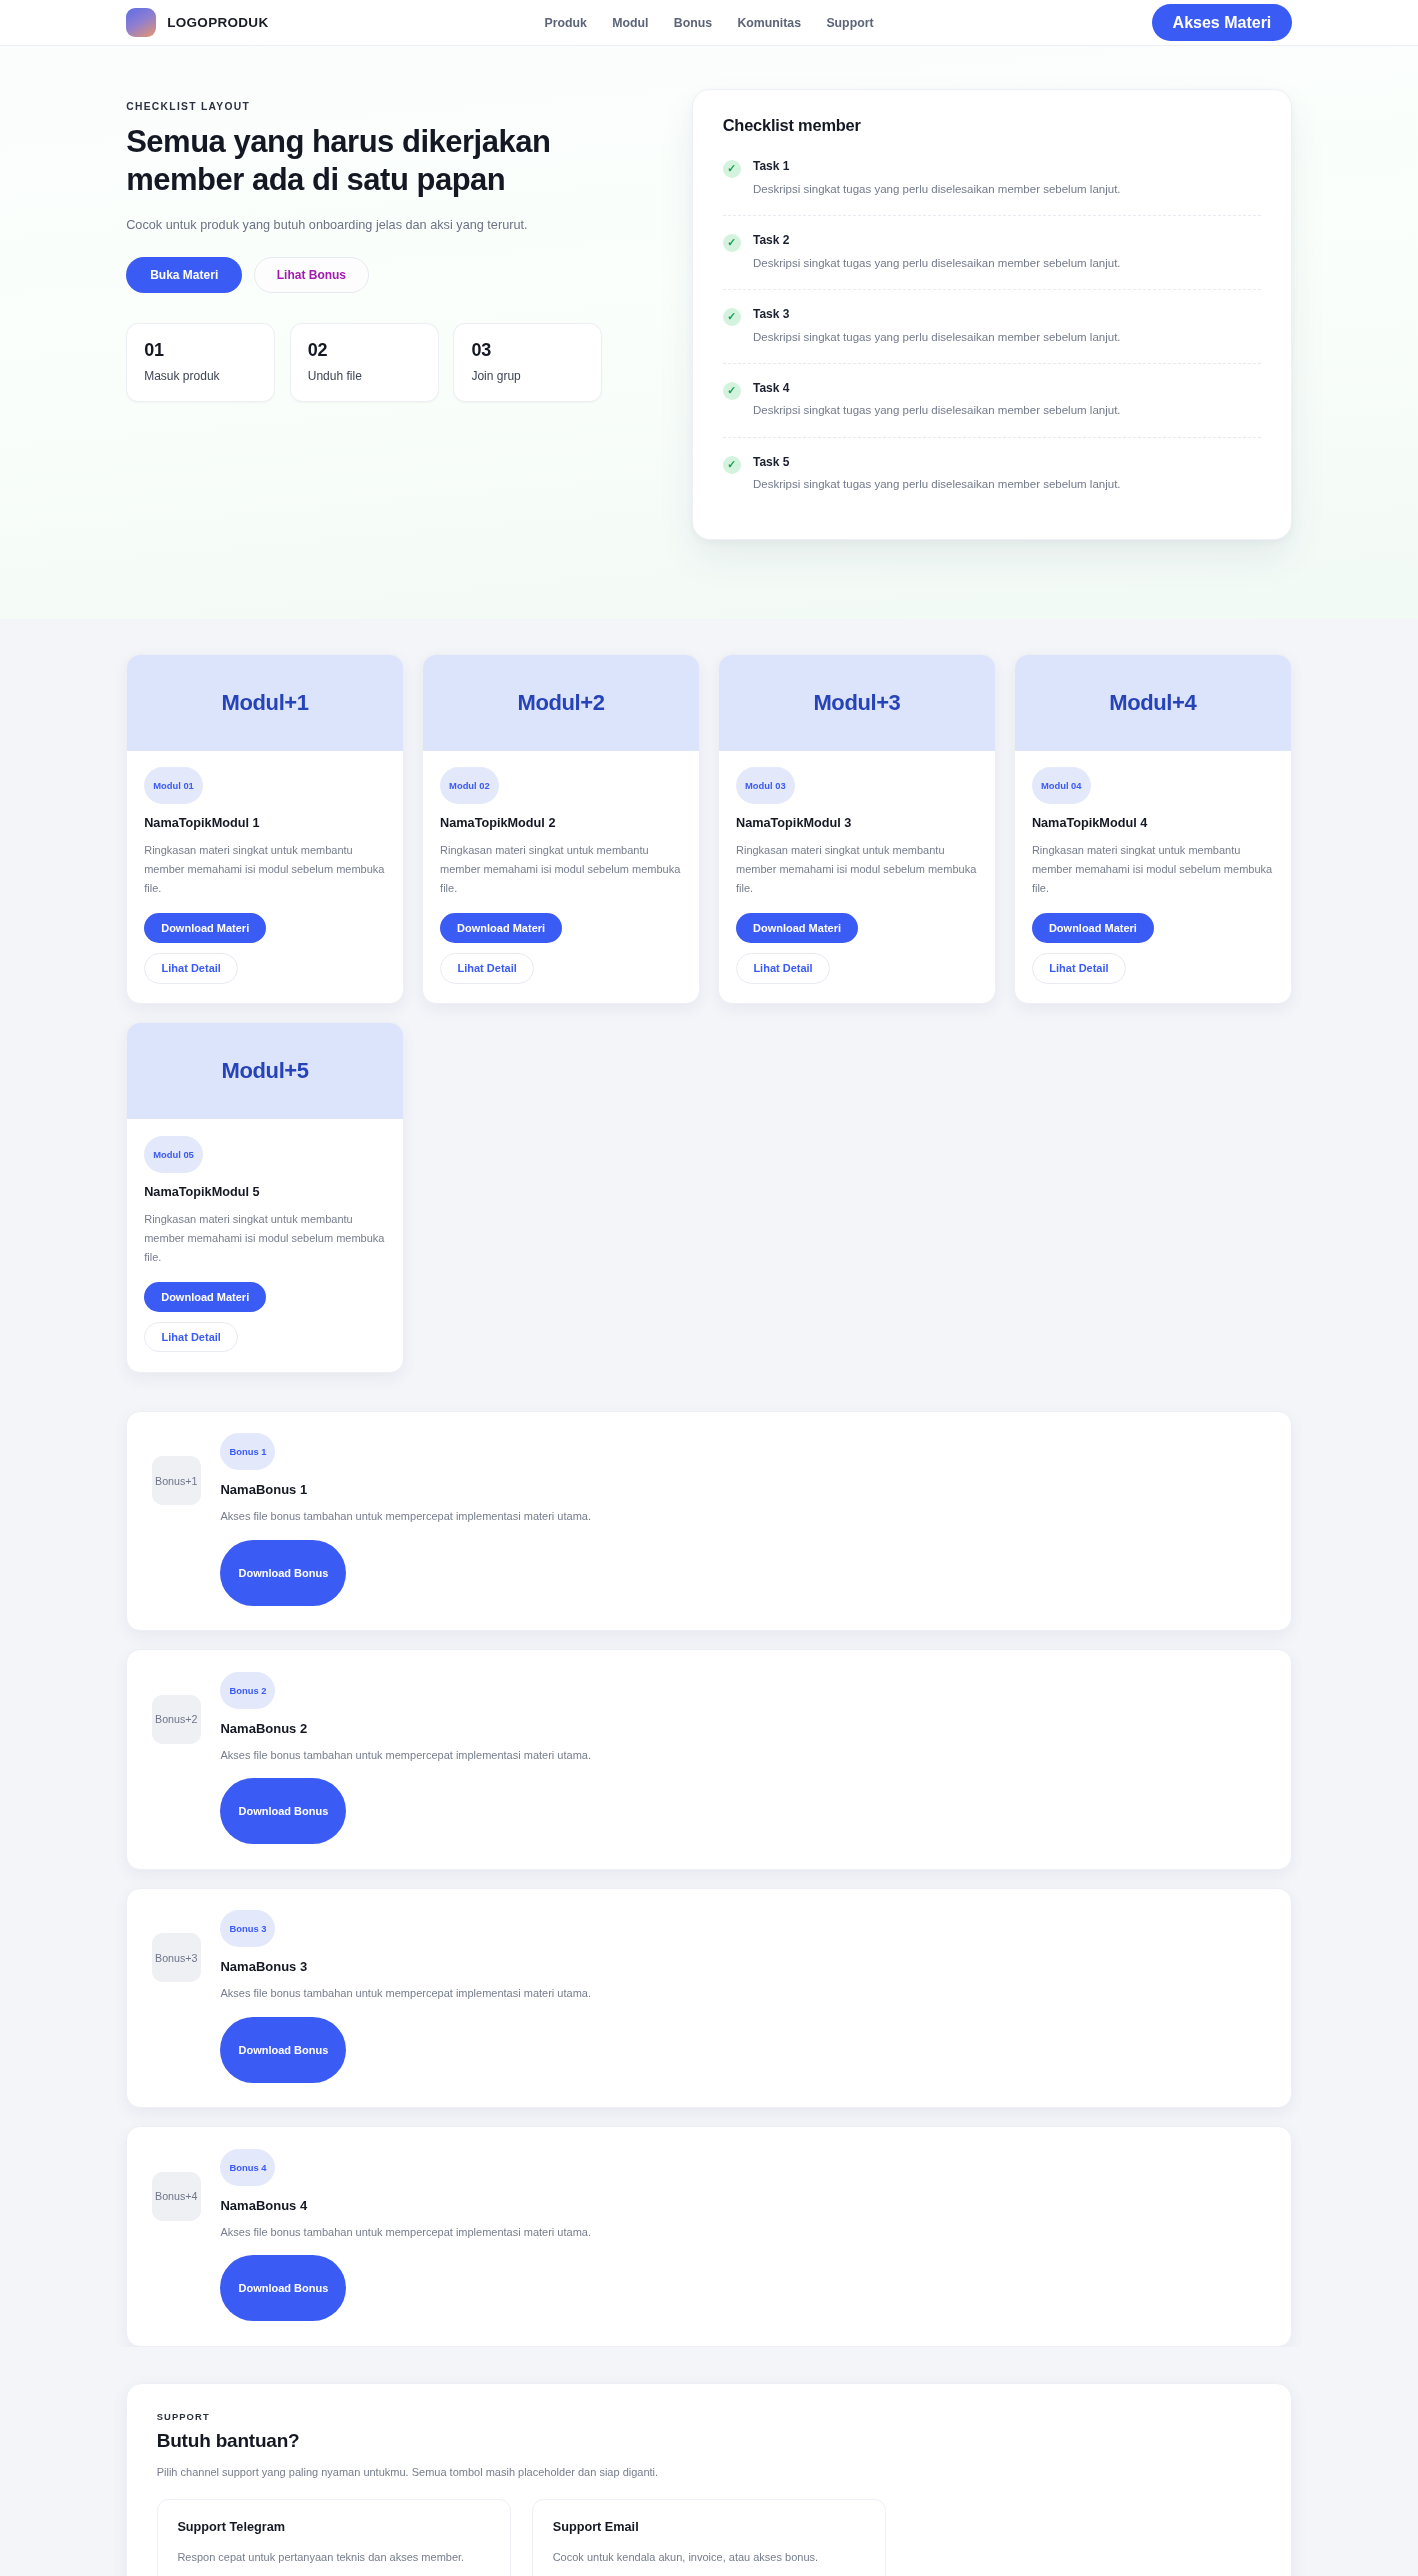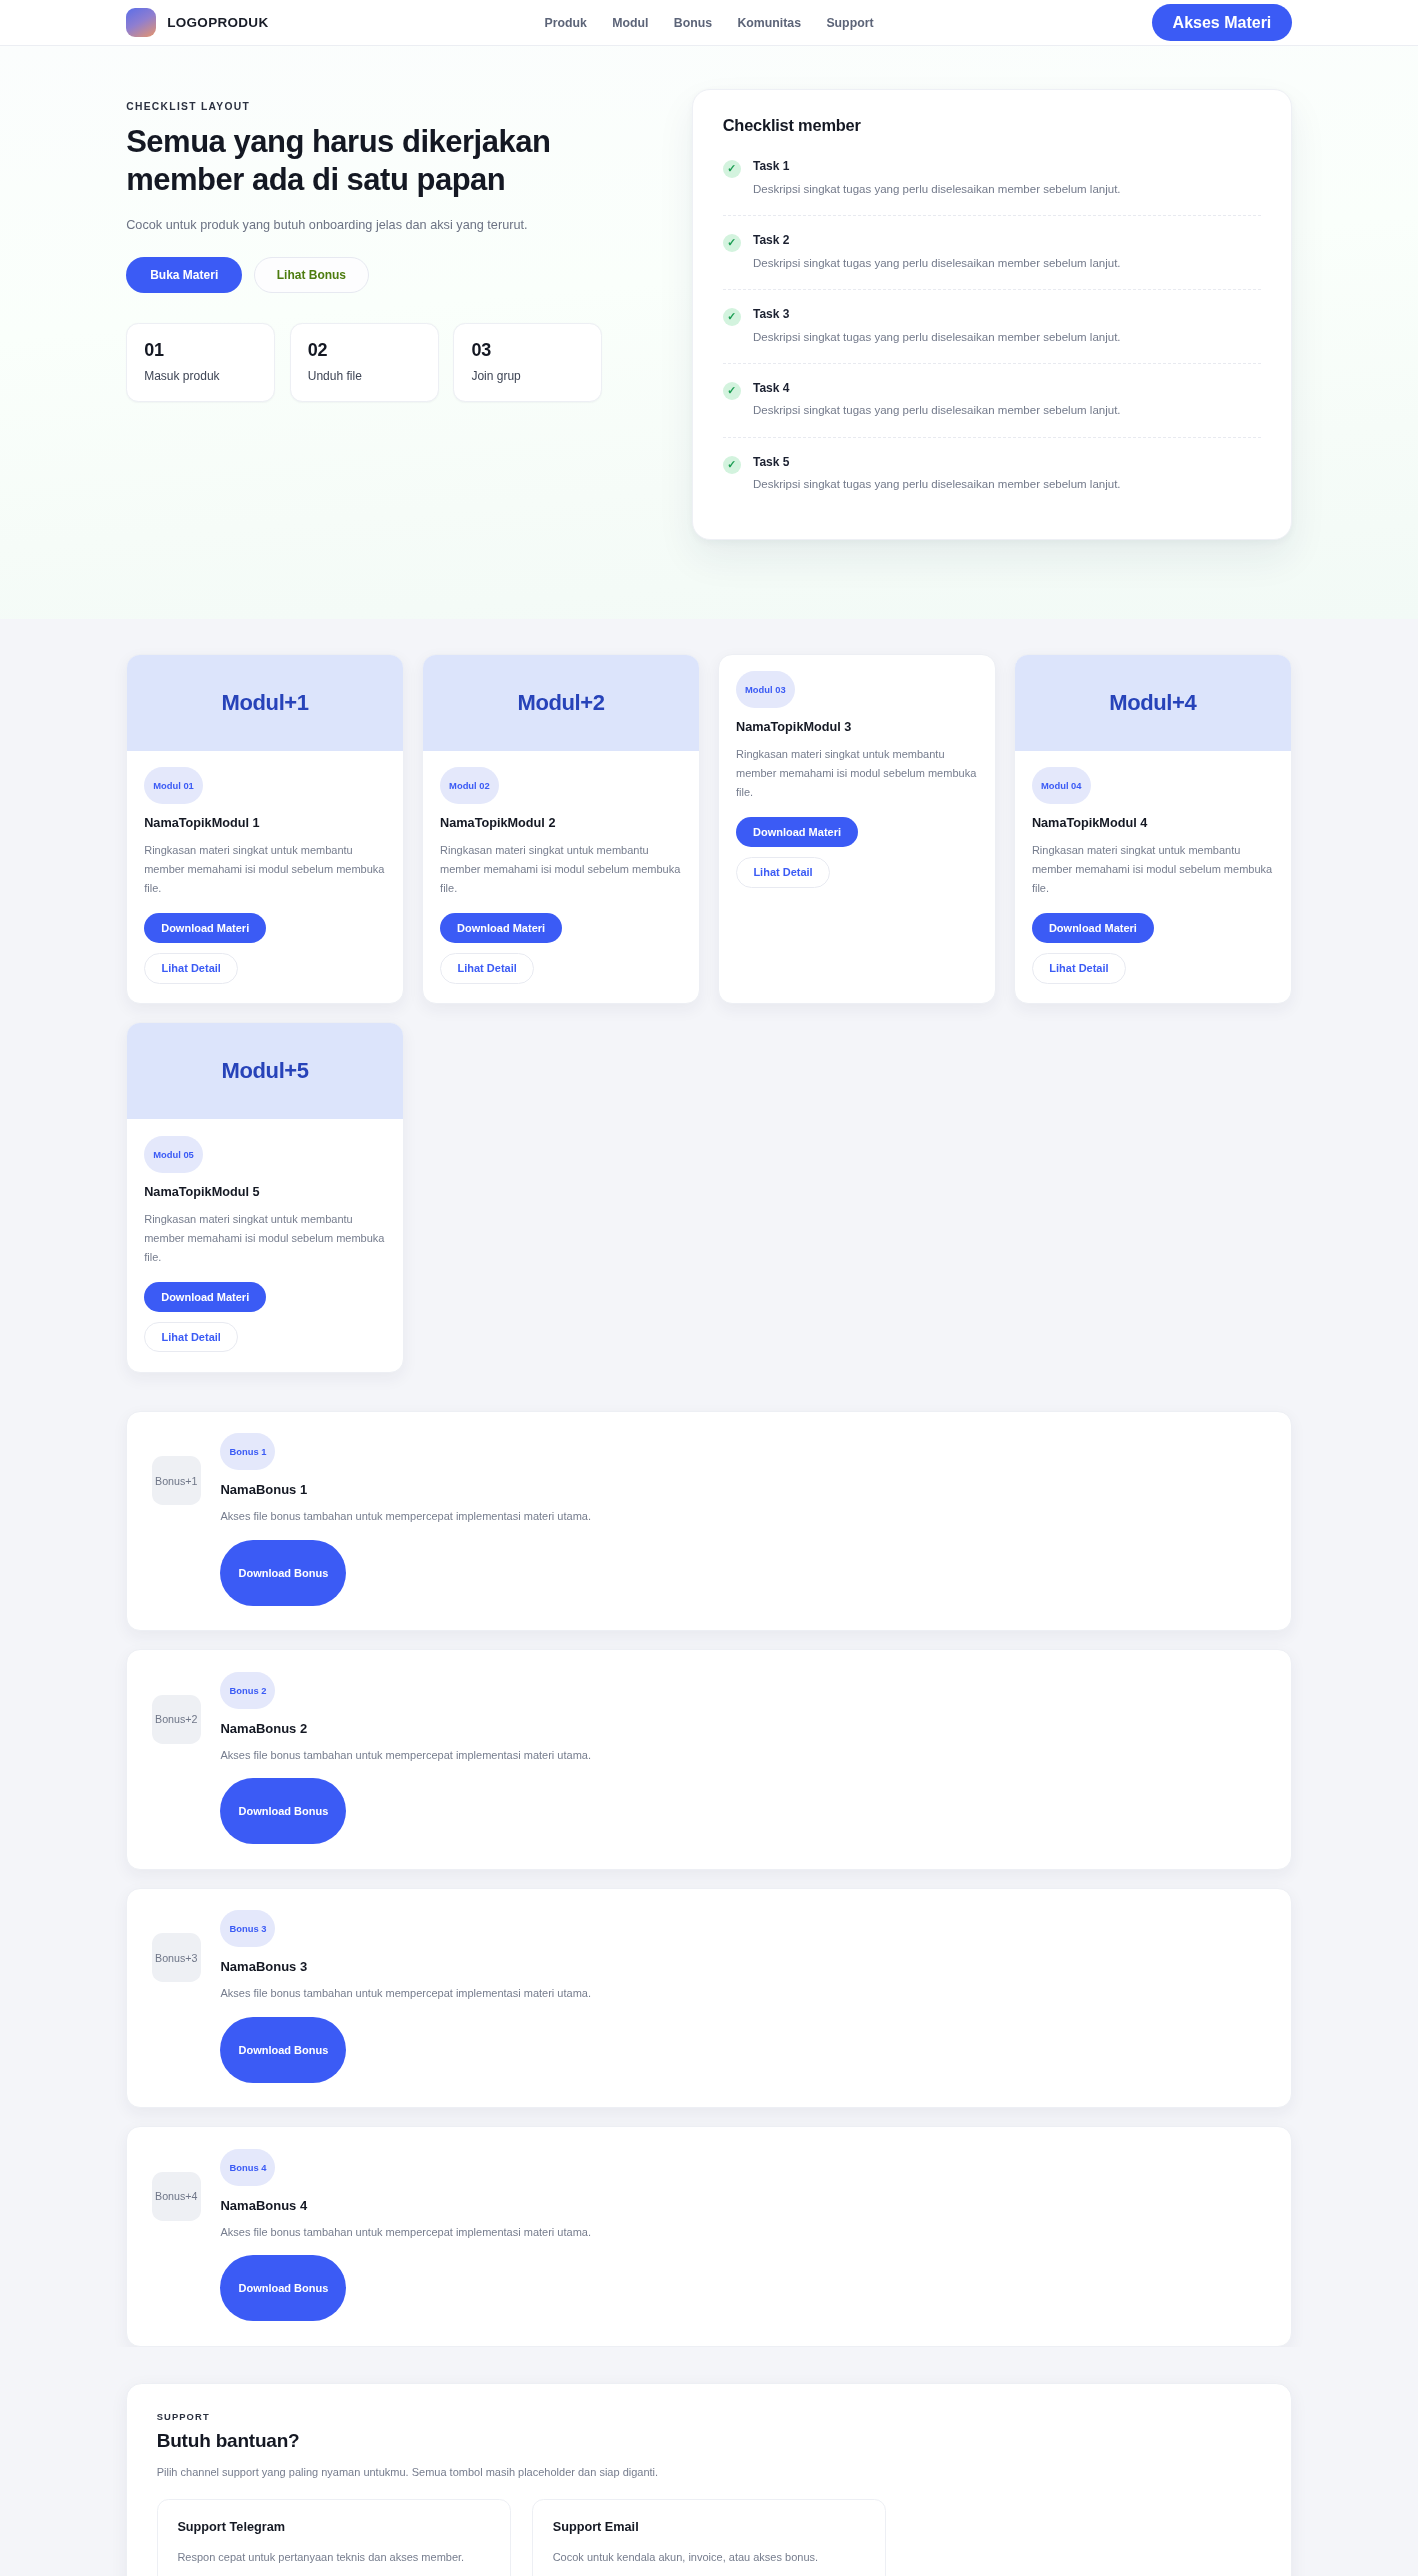--- a/index.html
+++ b/index.html
@@ -72,21 +72,21 @@
   .hero-sub {
     margin-top: 17px; font-size: 12.7px; color: #6c7384; line-height: 1.55;
   }
   .hero-btns { margin-top: 22px; display: flex; gap: 11.5px; }
   .btn {
     font-family: inherit; cursor: pointer; border-radius: 820px;
     font-weight: bold; font-size: 12px; white-space: nowrap;
   }
   .btn-primary { background: #3b5bf5; color: #fff; border: none; padding: 10.7px 24px; }
   .btn-ghost {
-    background: #fdfdfe; color: #4d7c0f;
+    background: #fdfdfe; color: #a21caf;
     border: 0.8px solid #e7e9f1; padding: 9.8px 22px;
   }
   .steps { margin-top: 30px; display: flex; gap: 14.8px; }
   .step {
     flex: 1; background: #ffffff; border: 0.8px solid #edeff4;
     border-radius: 12.3px; padding: 16.4px 17px 18px;
     box-shadow: 0 0.8px 1.6px rgba(22,28,45,.035);
   }
   .step-num { font-size: 18px; font-weight: bold; color: #141823; letter-spacing: -0.2px; }
   .step-label { margin-top: 8.2px; font-size: 12px; color: #3d4454; }
@@ -352,20 +352,21 @@
           <div class="module-body">
             <span class="badge">Modul 02</span>
             <div class="module-name">NamaTopikModul 2</div>
             <div class="module-desc">Ringkasan materi singkat untuk membantu member memahami isi modul sebelum membuka file.</div>
             <div><button class="module-dl">Download Materi</button></div>
             <div><button class="module-detail">Lihat Detail</button></div>
           </div>
         </div>
 
         <div class="module-card">
+          <div class="module-thumb">Modul+3</div>
           <div class="module-body">
             <span class="badge">Modul 03</span>
             <div class="module-name">NamaTopikModul 3</div>
             <div class="module-desc">Ringkasan materi singkat untuk membantu member memahami isi modul sebelum membuka file.</div>
             <div><button class="module-dl">Download Materi</button></div>
             <div><button class="module-detail">Lihat Detail</button></div>
           </div>
         </div>
 
         <div class="module-card">

